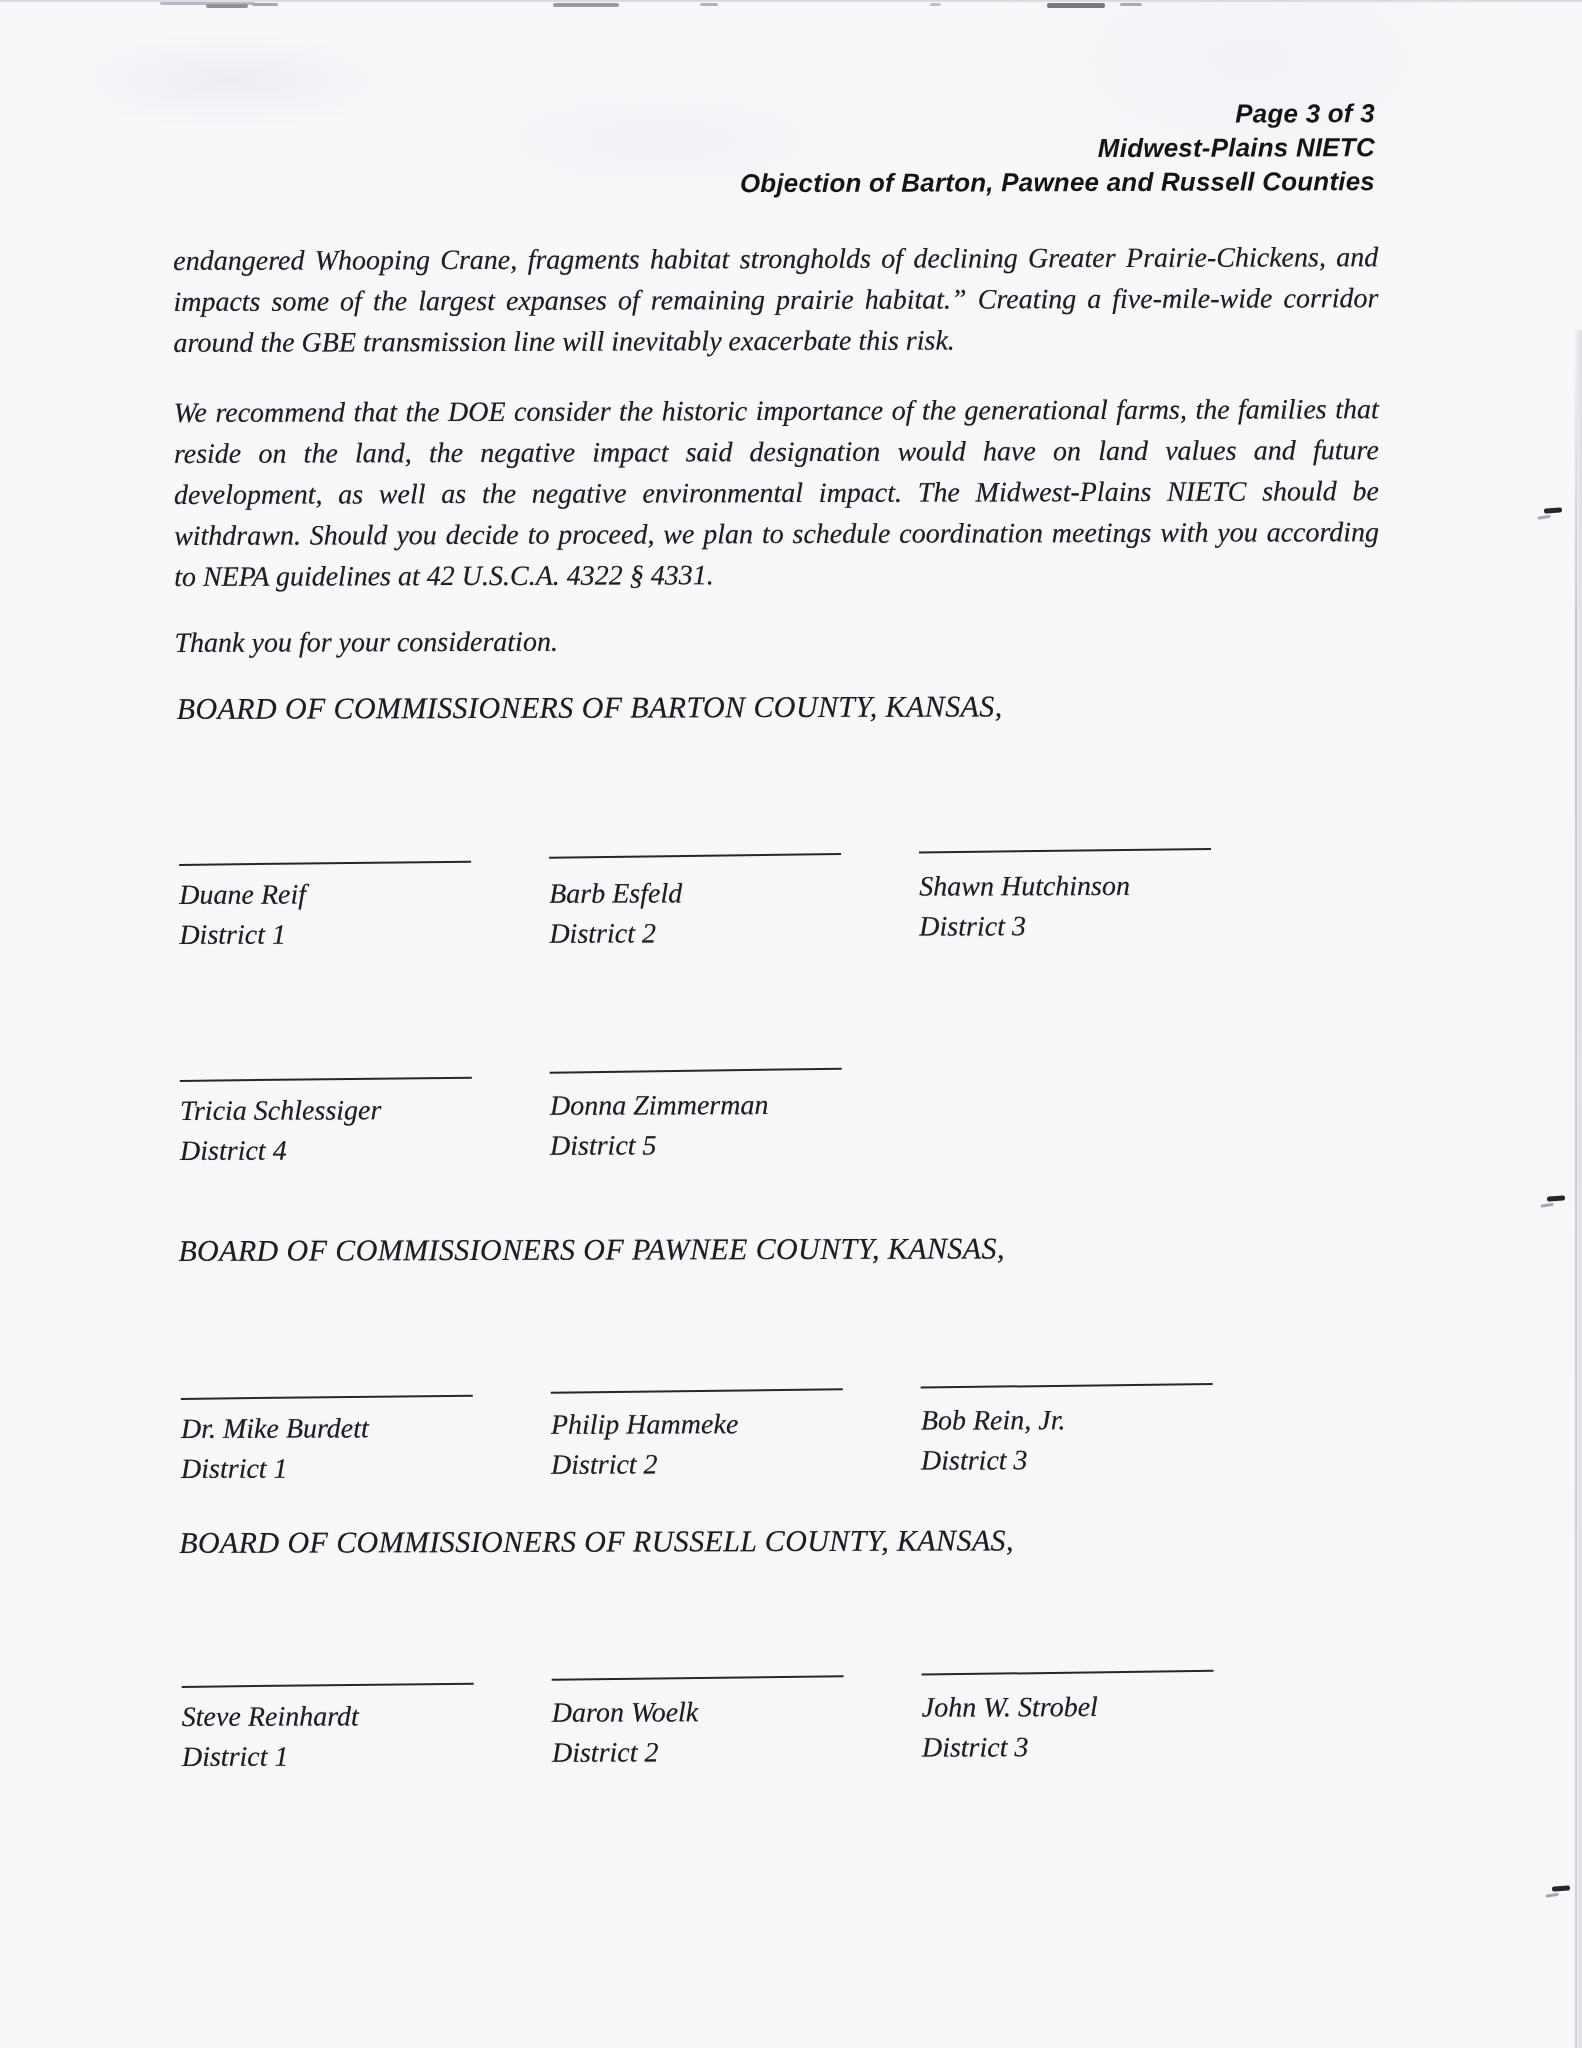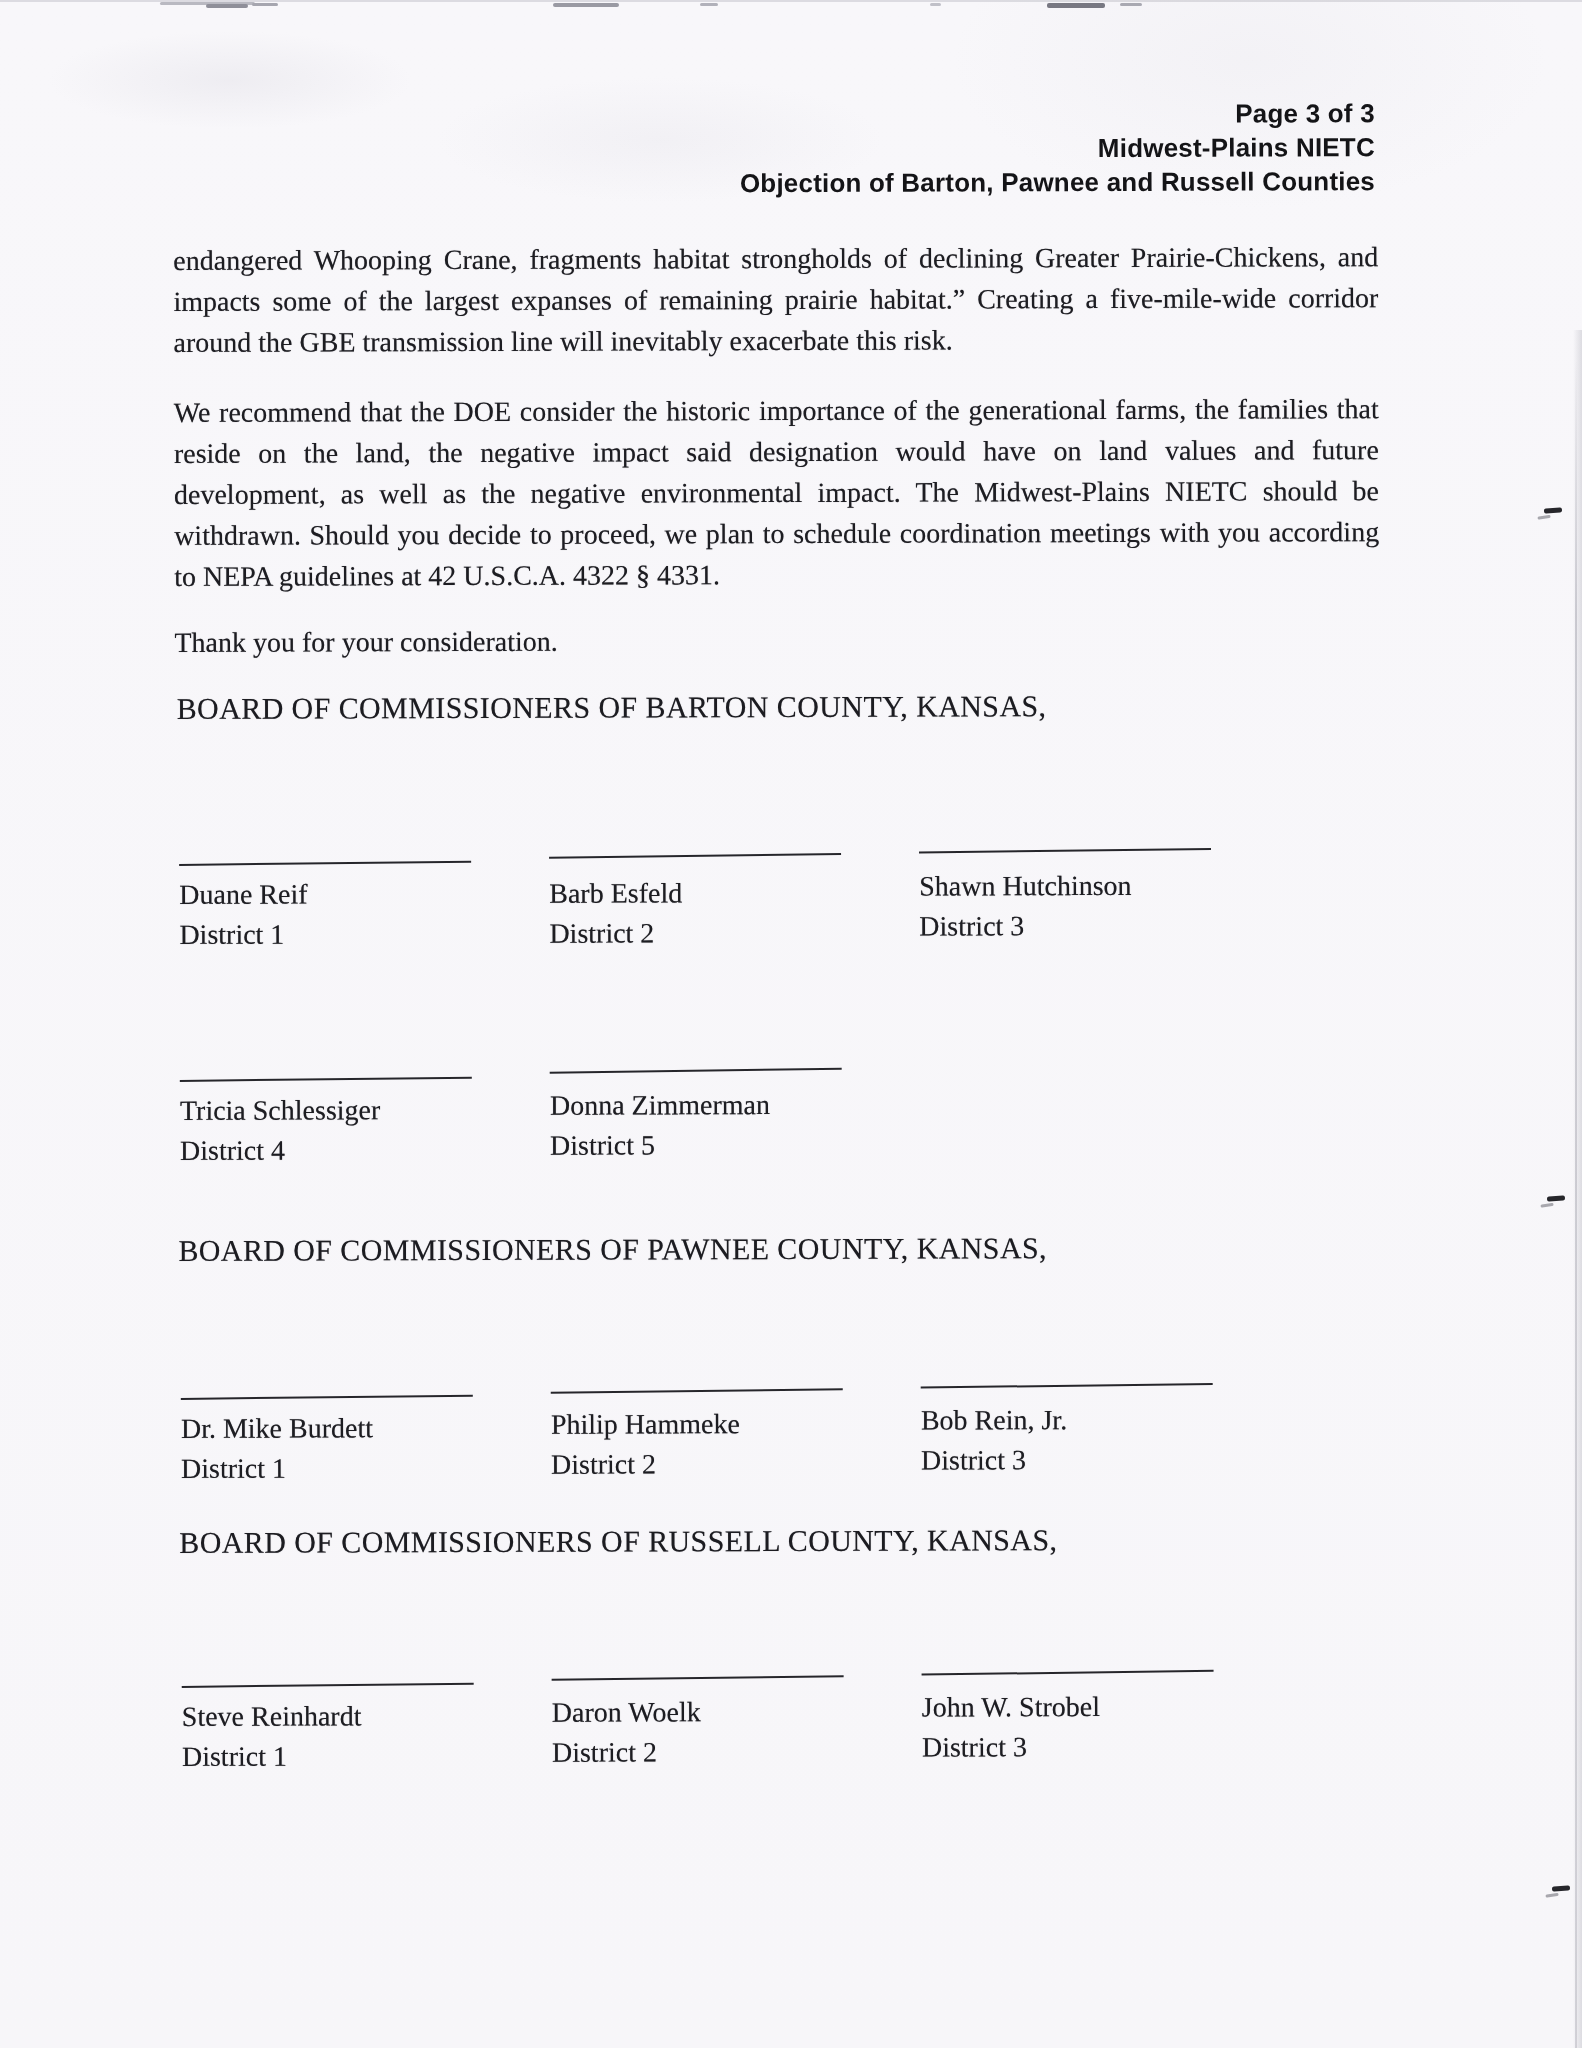--- a/index.html
+++ b/index.html
@@ -7,20 +7,21 @@
     position:relative;
     width:1582px;height:2048px;
     margin:0 auto;
     overflow:hidden;
     background:
       radial-gradient(260px 70px at 230px 80px, rgba(198,196,208,0.20), transparent 70%),
       radial-gradient(320px 90px at 660px 140px, rgba(198,196,208,0.13), transparent 70%),
       radial-gradient(400px 200px at 1250px 60px, rgba(198,196,208,0.10), transparent 75%),
       linear-gradient(#f8f7fa,#f7f6f9);
     color:#1f1f23;
+    font-style:italic;
   }
   .tilt{position:absolute;inset:0;transform:rotate(-0.18deg);transform-origin:50% 40%;}
 
   
   .top-hairline{position:absolute;left:0;top:0;width:100%;height:2px;background:rgba(125,125,136,0.22);}
   .dash{position:absolute;border-radius:2px;}
   .edge-shade{position:absolute;top:330px;right:0;width:9px;height:1718px;
     background:linear-gradient(to left, rgba(150,150,162,0.28), rgba(150,150,162,0.0));}
   .edge-line{position:absolute;top:360px;right:5px;width:2px;height:1688px;
     background:linear-gradient(to bottom, rgba(140,140,152,0.0), rgba(140,140,152,0.38) 15%, rgba(140,140,152,0.30));}

